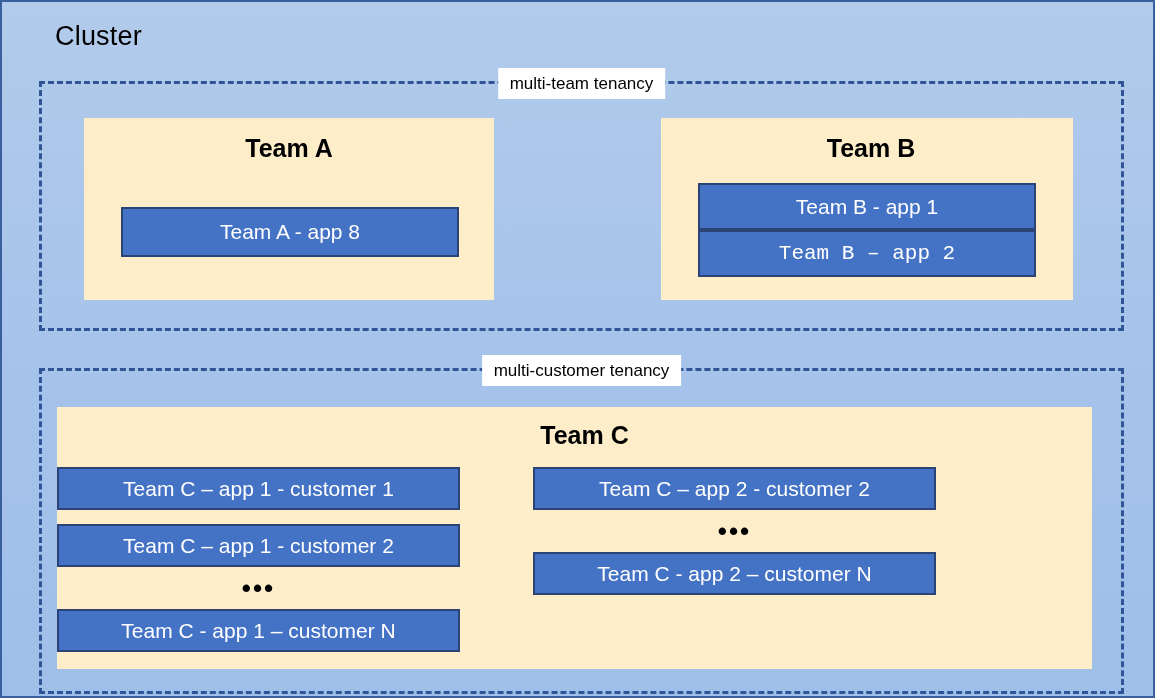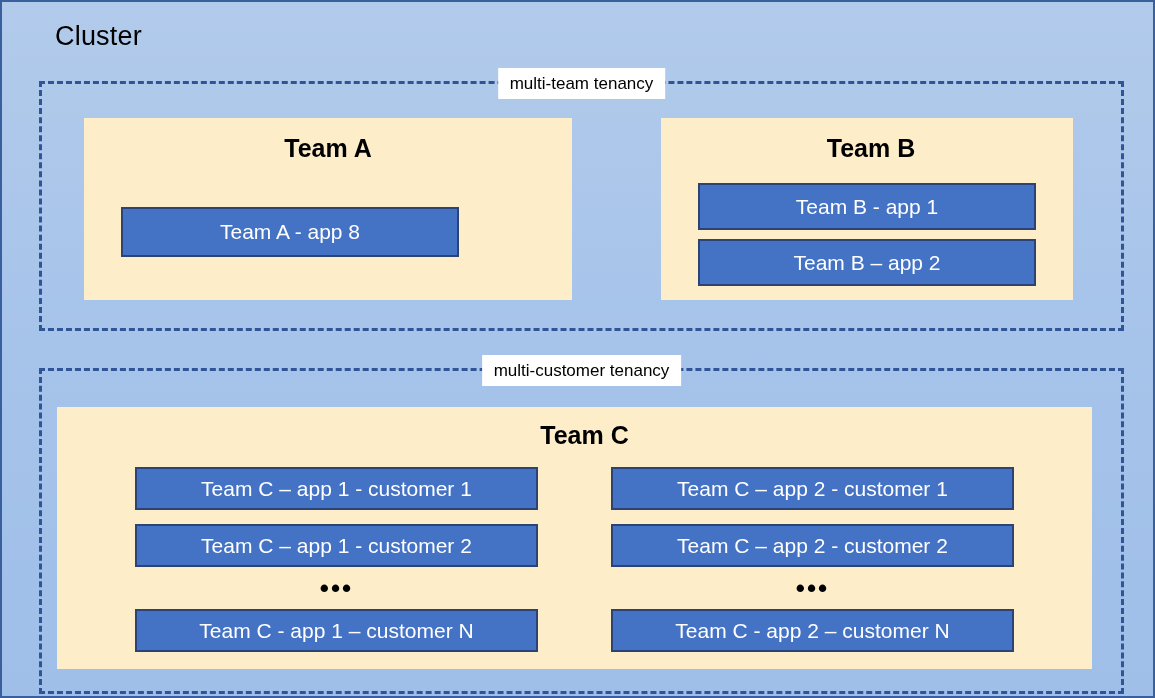--- a/index.html
+++ b/index.html
@@ -62,21 +62,21 @@
 
   #tenancy-team .tenancy-label { left: 50%; transform: translateX(-50%); text-align: center; }
   #tenancy-customer .tenancy-label { left: 50%; transform: translateX(-50%); }
 
   
   .team-panel {
     position: absolute;
     background: #fdeec9;
   }
 
-  #team-a-panel { left: 82px;  top: 116px; width: 488px; height: 182px; }
+  #team-a-panel { left: 82px;  top: 116px; width: 410px; height: 182px; }
   #team-b-panel { left: 659px; top: 116px; width: 412px; height: 182px; padding-left: 8px; }
   #team-c-panel { left: 55px;  top: 405px; width: 1035px; height: 262px; }
 
   .team-title {
     text-align: center;
     font-size: 25px;
     font-weight: bold;
     color: #000000;
   }
 
@@ -94,30 +94,29 @@
     white-space: nowrap;
     overflow: hidden;
   }
 
   
   #team-a-apps { position: absolute; left: 37px; top: 89px; width: 338px; }
   #team-a-apps .app-chip { height: 50px; line-height: 46px; }
 
   
   #team-b-apps { position: absolute; left: 37px; top: 65px; width: 338px; }
-  #team-b-apps .app-chip { height: 47px; line-height: 43px; margin-bottom: 9px; }
-  #team-b-apps .app-chip:last-child { margin-bottom: 0; }
+  #team-b-apps .app-chip { height: 47px; line-height: 43px; }
+  #team-b-apps .app-chip:last-child { margin-bottom: 0; font-family: Liberation Mono, monospace; }
 
   
   .teamc-cols {
     position: absolute;
     left: 0; top: 60px;
     width: 100%;
     display: flex;
-    justify-content: center;
     gap: 73px;
   }
   .teamc-col { width: 403px; }
   .teamc-col .app-chip {
     height: 43px;
     line-height: 39px;
     margin-bottom: 14px;
     font-size: 21px;
   }
   .teamc-col .app-chip:last-child { margin-bottom: 16px; }
@@ -169,21 +168,20 @@
     <div class="teamc-cols">
 
       <div class="teamc-col">
         <div class="app-chip">Team C – app 1 - customer 1</div>
         <div class="app-chip">Team C – app 1 - customer 2</div>
         <div class="ellipsis">•••</div>
         <div class="app-chip">Team C - app 1 – customer N</div>
       </div>
 
       <div class="teamc-col">
-        <div class="app-chip">Team C – app 2 - customer 1</div>
         <div class="app-chip">Team C – app 2 - customer 2</div>
         <div class="ellipsis">•••</div>
         <div class="app-chip">Team C - app 2 – customer N</div>
       </div>
 
     </div>
   </div>
 
 </div>
 

